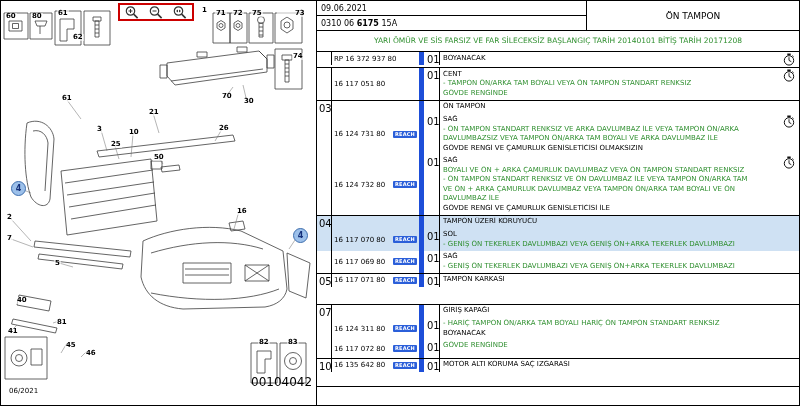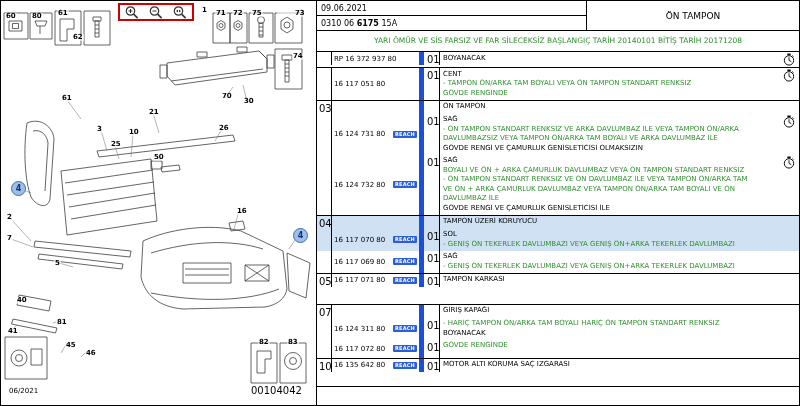--- a/index.html
+++ b/index.html
@@ -9,21 +9,21 @@
   
   .dgm{width:315px;flex:none;position:relative;border-right:1px solid #000;background:#fff;}
   .dgm svg.art{position:absolute;left:0;top:0;}
   .dg-toolbar{position:absolute;left:117px;top:2px;width:76px;height:18px;border:2px solid #c00;
     display:flex;align-items:center;justify-content:space-around;background:#fff;box-sizing:border-box;}
   .callouts{position:absolute;left:0;top:0;width:315px;height:406px;}
   .callout{position:absolute;font-size:7px;font-weight:bold;line-height:1;color:#000;background:rgba(255,255,255,.6);padding:0 1px;}
   .callout.blue{width:13px;height:13px;border-radius:50%;background:#9cc0ea;border:1px solid #3f6fae;
     color:#14307a;display:flex;align-items:center;justify-content:center;font-size:8px;padding:0;}
   .dg-fl{position:absolute;left:8px;bottom:10px;font-size:7px;}
-  .dg-fr{position:absolute;left:250px;bottom:9px;font-size:10px;}
+  .dg-fr{position:absolute;left:250px;bottom:16px;font-size:12px;}
 
   
   .rp{flex:1;display:flex;flex-direction:column;font-size:7px;min-width:0;}
   .rp-top{display:flex;border-bottom:1px solid #000;flex:none;}
   .rp-top-left{flex:1;min-width:0;}
   .rp-date{padding:3px 4px 2px;font-size:8px;border-bottom:1px solid #000;}
   .rp-doc{padding:3px 4px 2px;font-size:8px;}
   .rp-title{width:212px;flex:none;border-left:1px solid #000;display:flex;align-items:center;justify-content:center;font-size:9px;}
   .rp-sub{text-align:center;color:#2f8f2f;font-size:7.5px;padding:5px 2px 6px;border-bottom:1px solid #000;flex:none;white-space:nowrap;overflow:hidden;}
 

